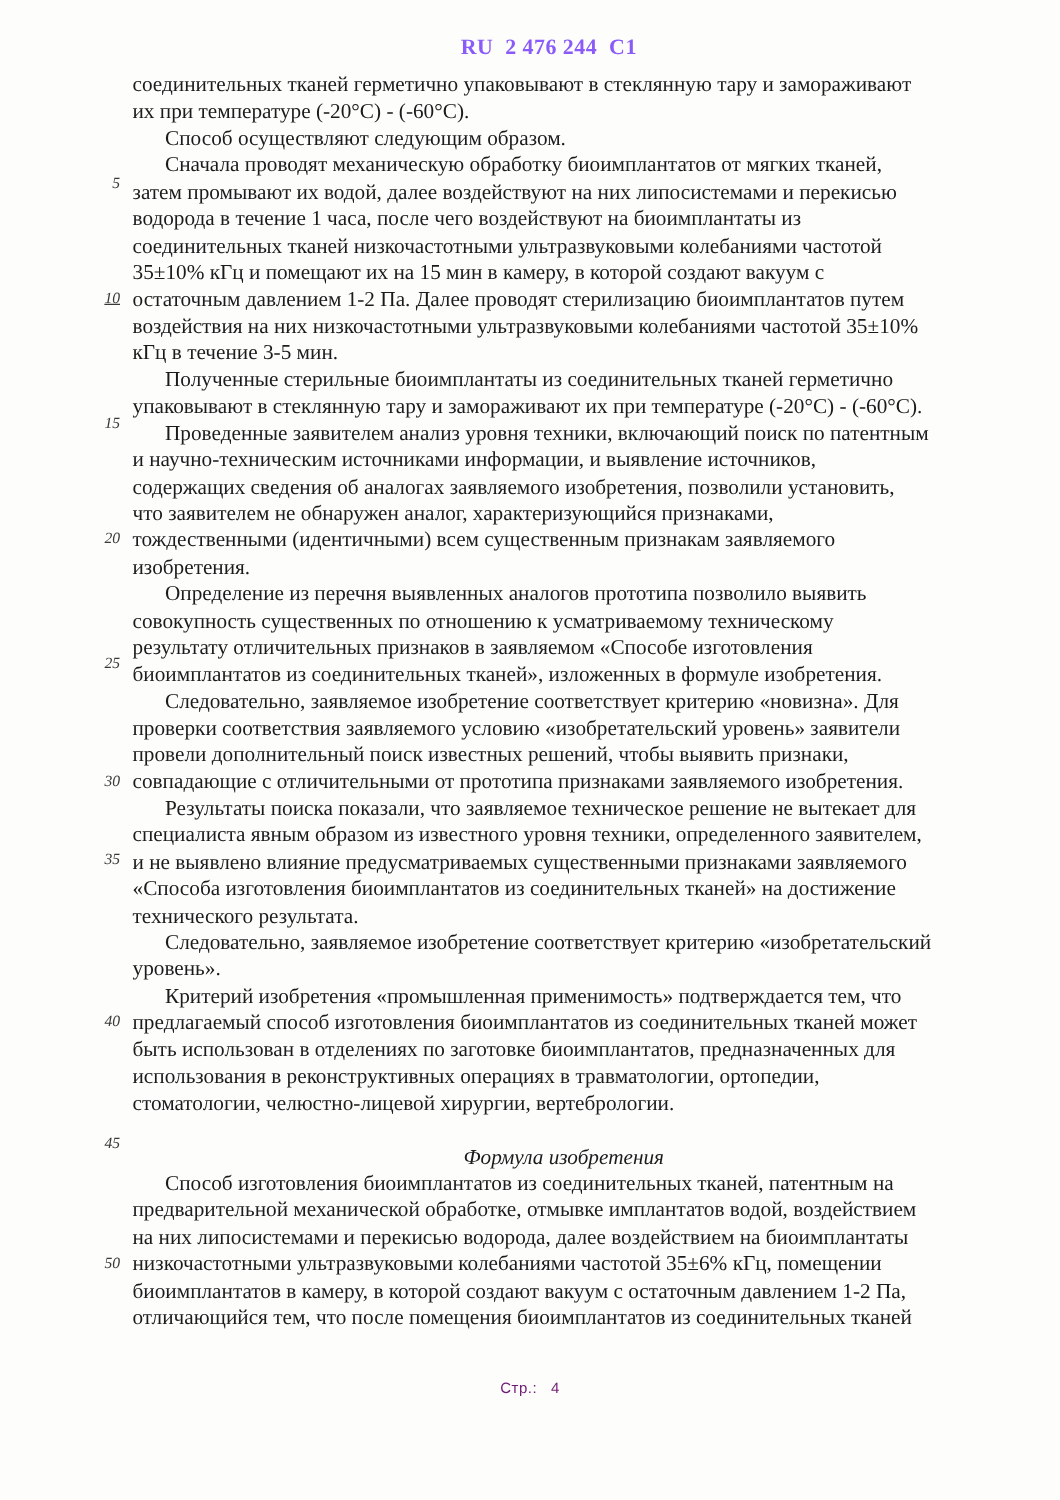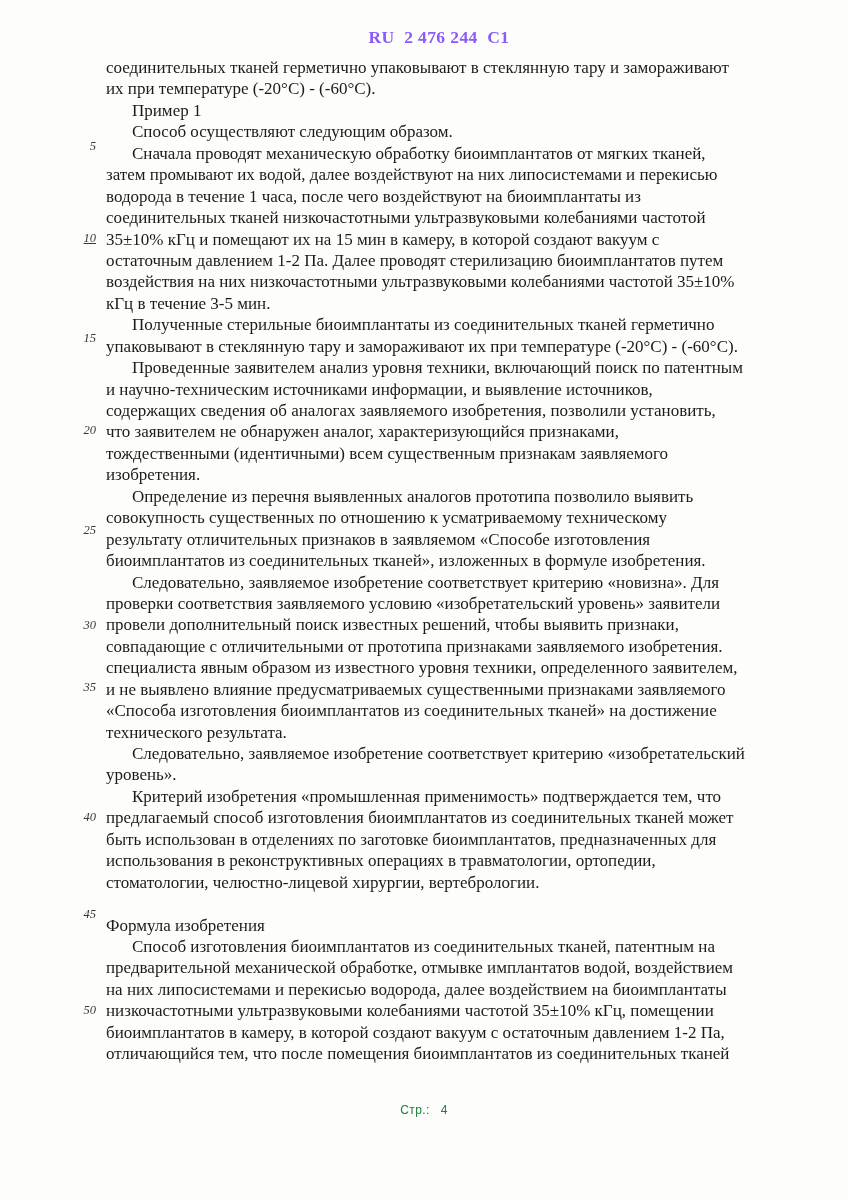--- a/index.html
+++ b/index.html
@@ -54,31 +54,31 @@
     left: 106px;
     width: 690px;
     font-size: 17px;
   }
   .line {
     height: 21.45px;
     line-height: 21.45px;
     white-space: pre;
   }
   .line.indent { padding-left: 26px; }
-  .line.center { padding-left: 0; }
+  .line.center { text-align: center; padding-left: 0; font-style: italic; }
   .doc-footer {
     position: absolute;
     top: 1103px;
     left: 0;
     width: 848px;
     text-align: center;
     font-family: "Liberation Sans", "DejaVu Sans", sans-serif;
     font-size: 12px;
     letter-spacing: 0.4px;
-    color: #15803d;
+    color: #701a75;
   }
   .doc-footer .pgnum { margin-left: 11px; }
 </style>
 </head>
 <body>
 
 <div class="page">
 
   <div class="doc-header scan">RU  2 476 244  C1</div>
 
@@ -91,21 +91,20 @@
       <div class="lineno" style="top: 618px;">30</div>
       <div class="lineno" style="top: 680px;">35</div>
       <div class="lineno" style="top: 810px;">40</div>
       <div class="lineno" style="top: 907px;">45</div>
       <div class="lineno" style="top: 1003px; text-align: right;">50</div>
     </div>
 
   <div class="text-block scan">
       <div class="line">соединительных тканей герметично упаковывают в стеклянную тару и замораживают</div>
       <div class="line">их при температуре (-20°С) - (-60°С).</div>
-      <div class="line indent">Пример 1</div>
       <div class="line indent">Способ осуществляют следующим образом.</div>
       <div class="line indent">Сначала проводят механическую обработку биоимплантатов от мягких тканей,</div>
       <div class="line">затем промывают их водой, далее воздействуют на них липосистемами и перекисью</div>
       <div class="line">водорода в течение 1 часа, после чего воздействуют на биоимплантаты из</div>
       <div class="line">соединительных тканей низкочастотными ультразвуковыми колебаниями частотой</div>
       <div class="line">35±10% кГц и помещают их на 15 мин в камеру, в которой создают вакуум с</div>
       <div class="line">остаточным давлением 1-2 Па. Далее проводят стерилизацию биоимплантатов путем</div>
       <div class="line">воздействия на них низкочастотными ультразвуковыми колебаниями частотой 35±10%</div>
       <div class="line">кГц в течение 3-5 мин.</div>
       <div class="line indent">Полученные стерильные биоимплантаты из соединительных тканей герметично</div>
@@ -117,37 +116,38 @@
       <div class="line">тождественными (идентичными) всем существенным признакам заявляемого</div>
       <div class="line">изобретения.</div>
       <div class="line indent">Определение из перечня выявленных аналогов прототипа позволило выявить</div>
       <div class="line">совокупность существенных по отношению к усматриваемому техническому</div>
       <div class="line">результату отличительных признаков в заявляемом «Способе изготовления</div>
       <div class="line">биоимплантатов из соединительных тканей», изложенных в формуле изобретения.</div>
       <div class="line indent">Следовательно, заявляемое изобретение соответствует критерию «новизна». Для</div>
       <div class="line">проверки соответствия заявляемого условию «изобретательский уровень» заявители</div>
       <div class="line">провели дополнительный поиск известных решений, чтобы выявить признаки,</div>
       <div class="line">совпадающие с отличительными от прототипа признаками заявляемого изобретения.</div>
+      <div class="line indent">Результаты поиска показали, что заявляемое техническое решение не вытекает для</div>
       <div class="line">специалиста явным образом из известного уровня техники, определенного заявителем,</div>
       <div class="line">и не выявлено влияние предусматриваемых существенными признаками заявляемого</div>
       <div class="line">«Способа изготовления биоимплантатов из соединительных тканей» на достижение</div>
       <div class="line">технического результата.</div>
       <div class="line indent">Следовательно, заявляемое изобретение соответствует критерию «изобретательский</div>
       <div class="line">уровень».</div>
       <div class="line indent">Критерий изобретения «промышленная применимость» подтверждается тем, что</div>
       <div class="line">предлагаемый способ изготовления биоимплантатов из соединительных тканей может</div>
       <div class="line">быть использован в отделениях по заготовке биоимплантатов, предназначенных для</div>
       <div class="line">использования в реконструктивных операциях в травматологии, ортопедии,</div>
       <div class="line">стоматологии, челюстно-лицевой хирургии, вертебрологии.</div>
       <div class="line"></div>
       <div class="line center">Формула изобретения</div>
       <div class="line indent">Способ изготовления биоимплантатов из соединительных тканей, патентным на</div>
       <div class="line">предварительной механической обработке, отмывке имплантатов водой, воздействием</div>
       <div class="line">на них липосистемами и перекисью водорода, далее воздействием на биоимплантаты</div>
-      <div class="line">низкочастотными ультразвуковыми колебаниями частотой 35±10% кГц, помещении</div>
+      <div class="line">низкочастотными ультразвуковыми колебаниями частотой 35±6% кГц, помещении</div>
       <div class="line">биоимплантатов в камеру, в которой создают вакуум с остаточным давлением 1-2 Па,</div>
       <div class="line">отличающийся тем, что после помещения биоимплантатов из соединительных тканей</div>
     </div>
 
   <div class="doc-footer">
     <span>Стр.:</span><span class="pgnum">4</span>
   </div>
 
 </div>
 

